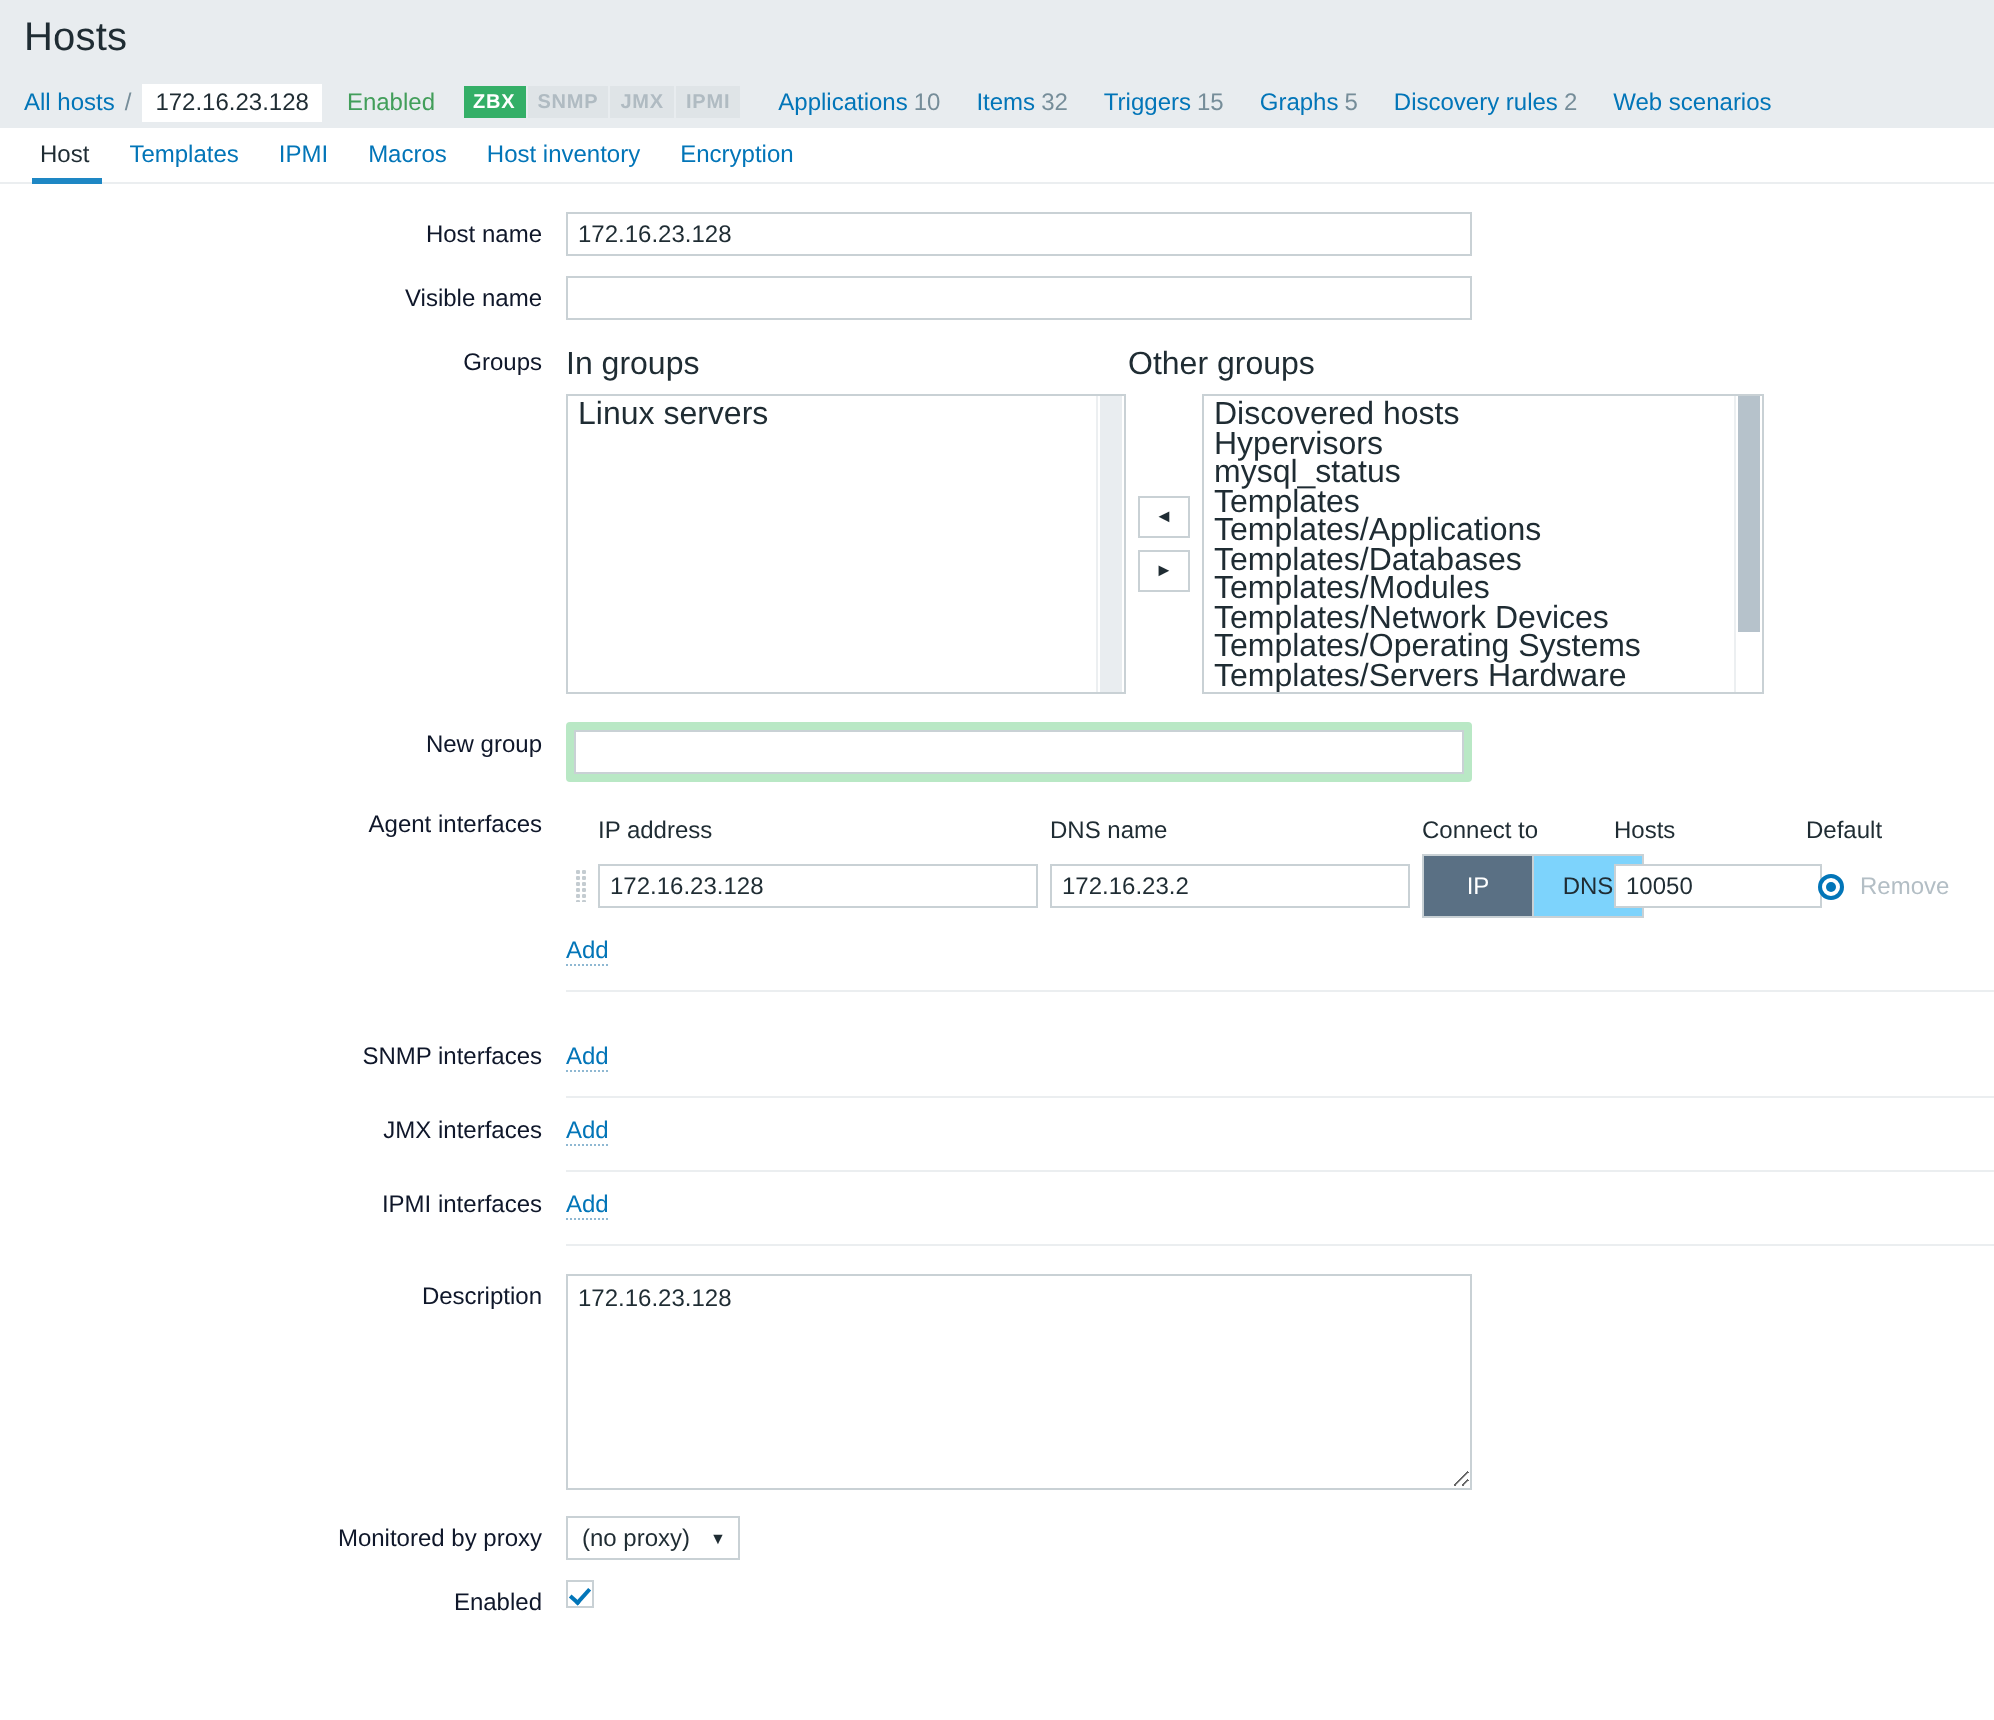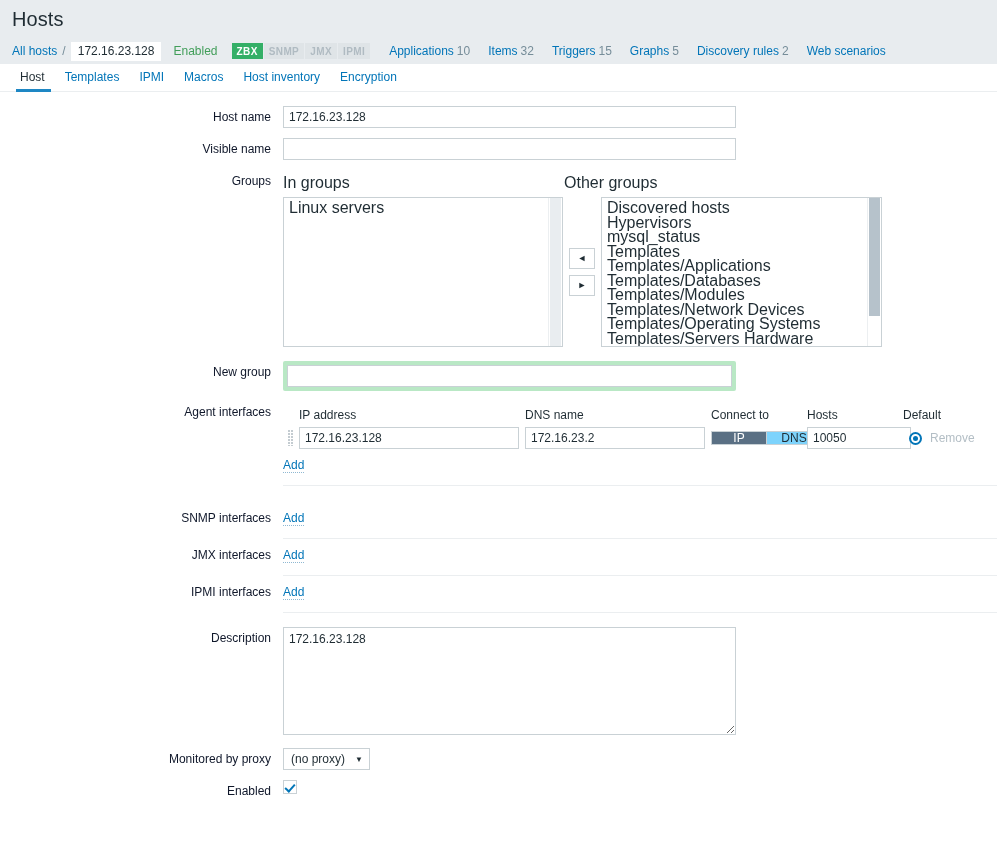--- a/index.html
+++ b/index.html
@@ -298,21 +298,21 @@
       radial-gradient(circle at 1px 1px, #c4ccd1 1px, transparent 1.2px);
     background-size: 3px 3px;
   }
   .inp-ip   { width: 220px; }
   .inp-dns  { width: 180px; }
   .inp-port { width: 104px; }
 
   .toggle {
     display: inline-flex;
     border: 1px solid #c9d1d5;
-    height: 14px;
+    height: 32px;
     box-sizing: border-box;
     margin-right: 6px;
     overflow: hidden;
   }
   .toggle .tg {
     min-width: 36px;
     padding: 0 9px;
     display: flex;
     align-items: center;
     justify-content: center;

